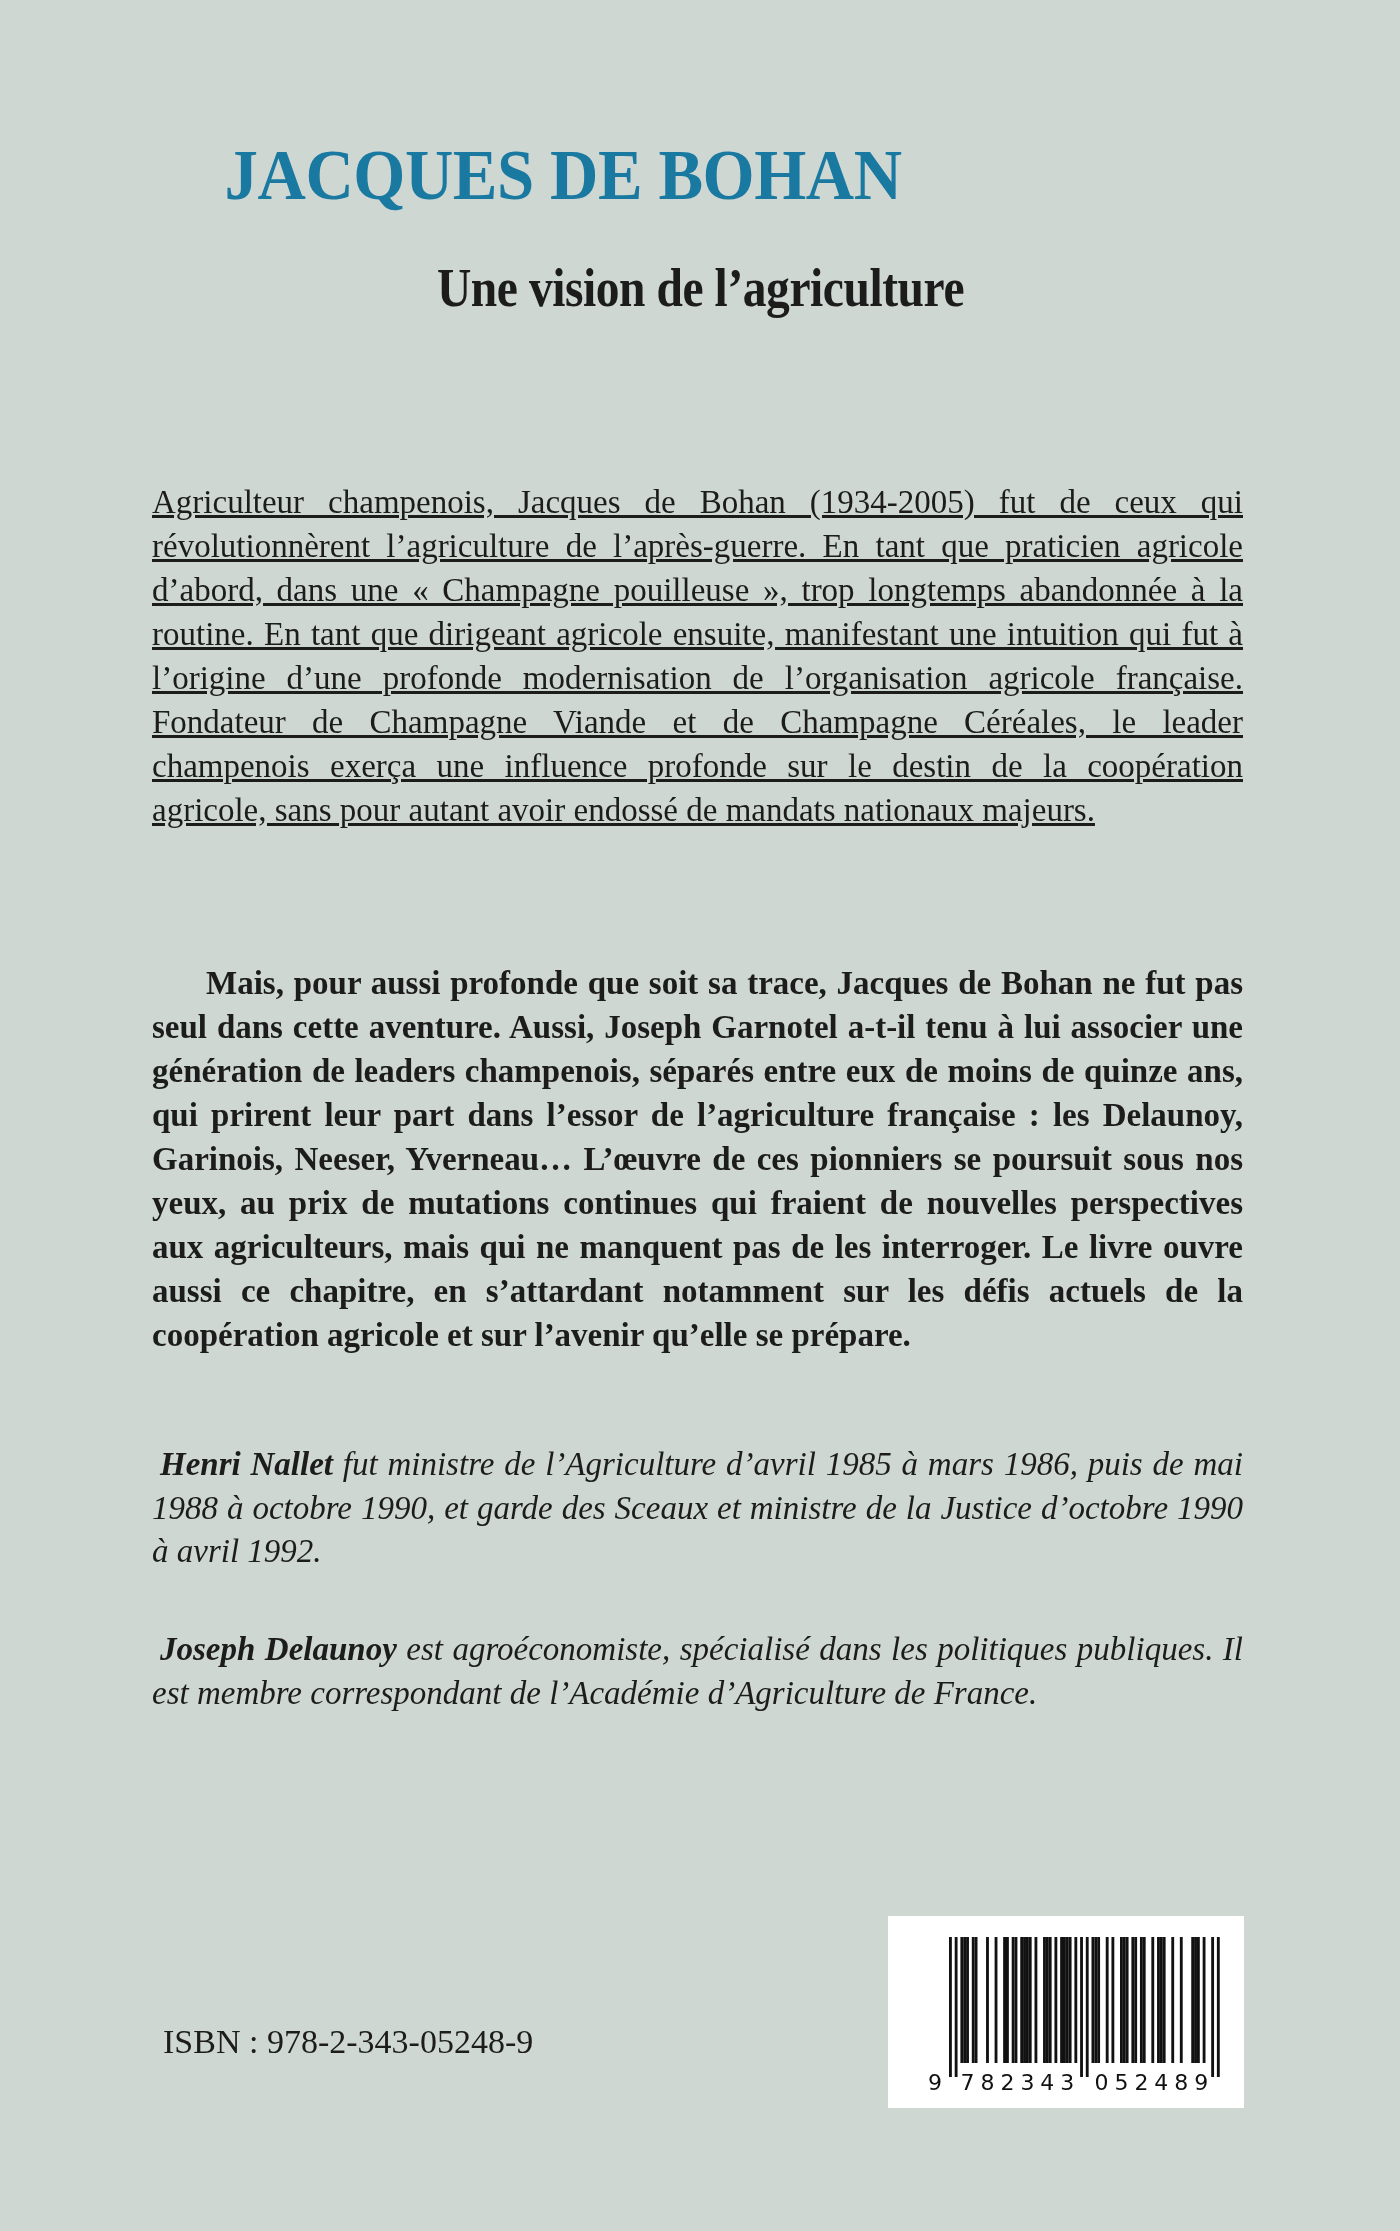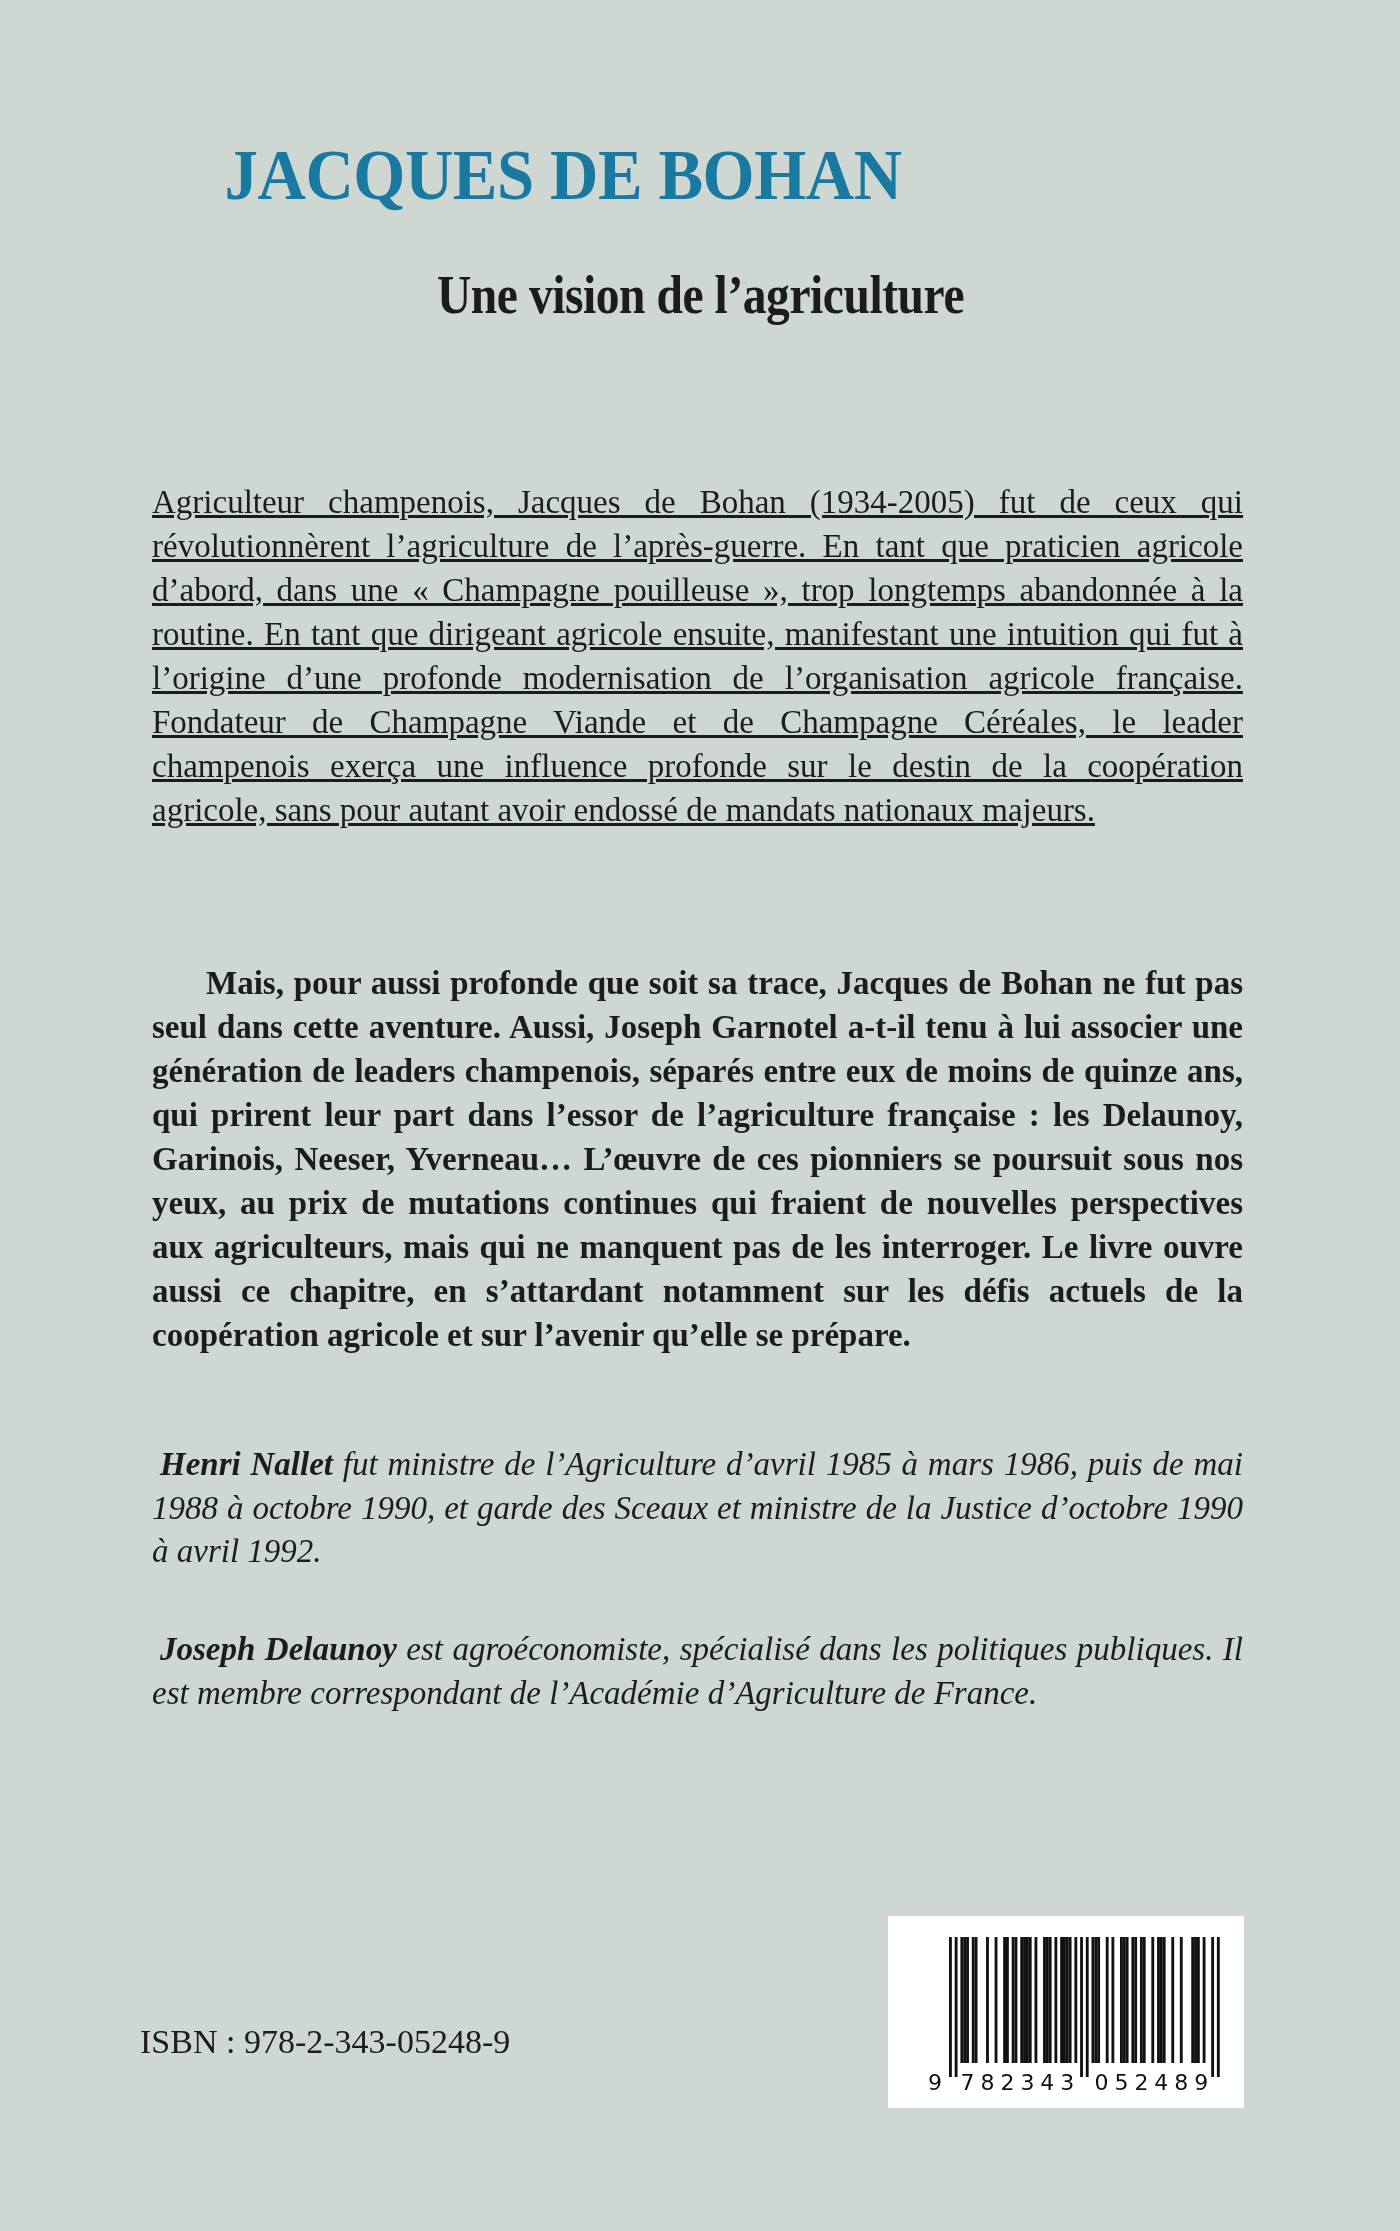--- a/index.html
+++ b/index.html
@@ -9,38 +9,38 @@
     font-family: "Liberation Serif", "DejaVu Serif", serif;
     color: #1c1c1c;
   }
   .title {
     position: absolute; left: 0; width: 1126px; top: 139px;
     text-align: center; font-weight: bold; font-size: 72px; line-height: 72px;
     letter-spacing: -0.5px;
   }
   .title span { display: inline-block; transform: scaleX(0.93); }
   .subtitle {
-    position: absolute; left: 0; width: 1400px; top: 268px;
+    position: absolute; left: 0; width: 1400px; top: 261px;
     text-align: center; font-weight: bold; font-size: 54px; line-height: 54px;
   }
   .subtitle div span { display: inline-block; transform: scaleX(0.88); letter-spacing: -0.5px; }
   .para {
     position: absolute; left: 152px; width: 1091px;
     font-size: 33px; line-height: 44px; text-align: justify;
     margin: 0;
   }
   .para.indent { text-indent: 54px; }
   .para.p1 { top: 480px; text-decoration: underline; }
   .para.p2 { top: 961px; font-weight: bold; }
   .bio { font-style: italic; line-height: 43.5px; }
   .bio.b1 { top: 1443px; }
   .bio.b2 { top: 1628px; }
   .bio b { font-weight: bold; margin-left: 8px; }
   .isbn {
-    position: absolute; left: 140px; top: 2016px;
+    position: absolute; left: 163px; top: 2016px;
     font-size: 34px; line-height: 52px;
   }
   .barcode-box {
     position: absolute; left: 888px; top: 1916px; width: 356px; height: 192px;
     background: #ffffff;
   }
   .barcode-box svg { position: absolute; left: 0; top: 0; }
   .barcode-digits text { font-family: "DejaVu Sans", sans-serif; font-size: 22px; fill: #111; }
 </style>
 </head>

